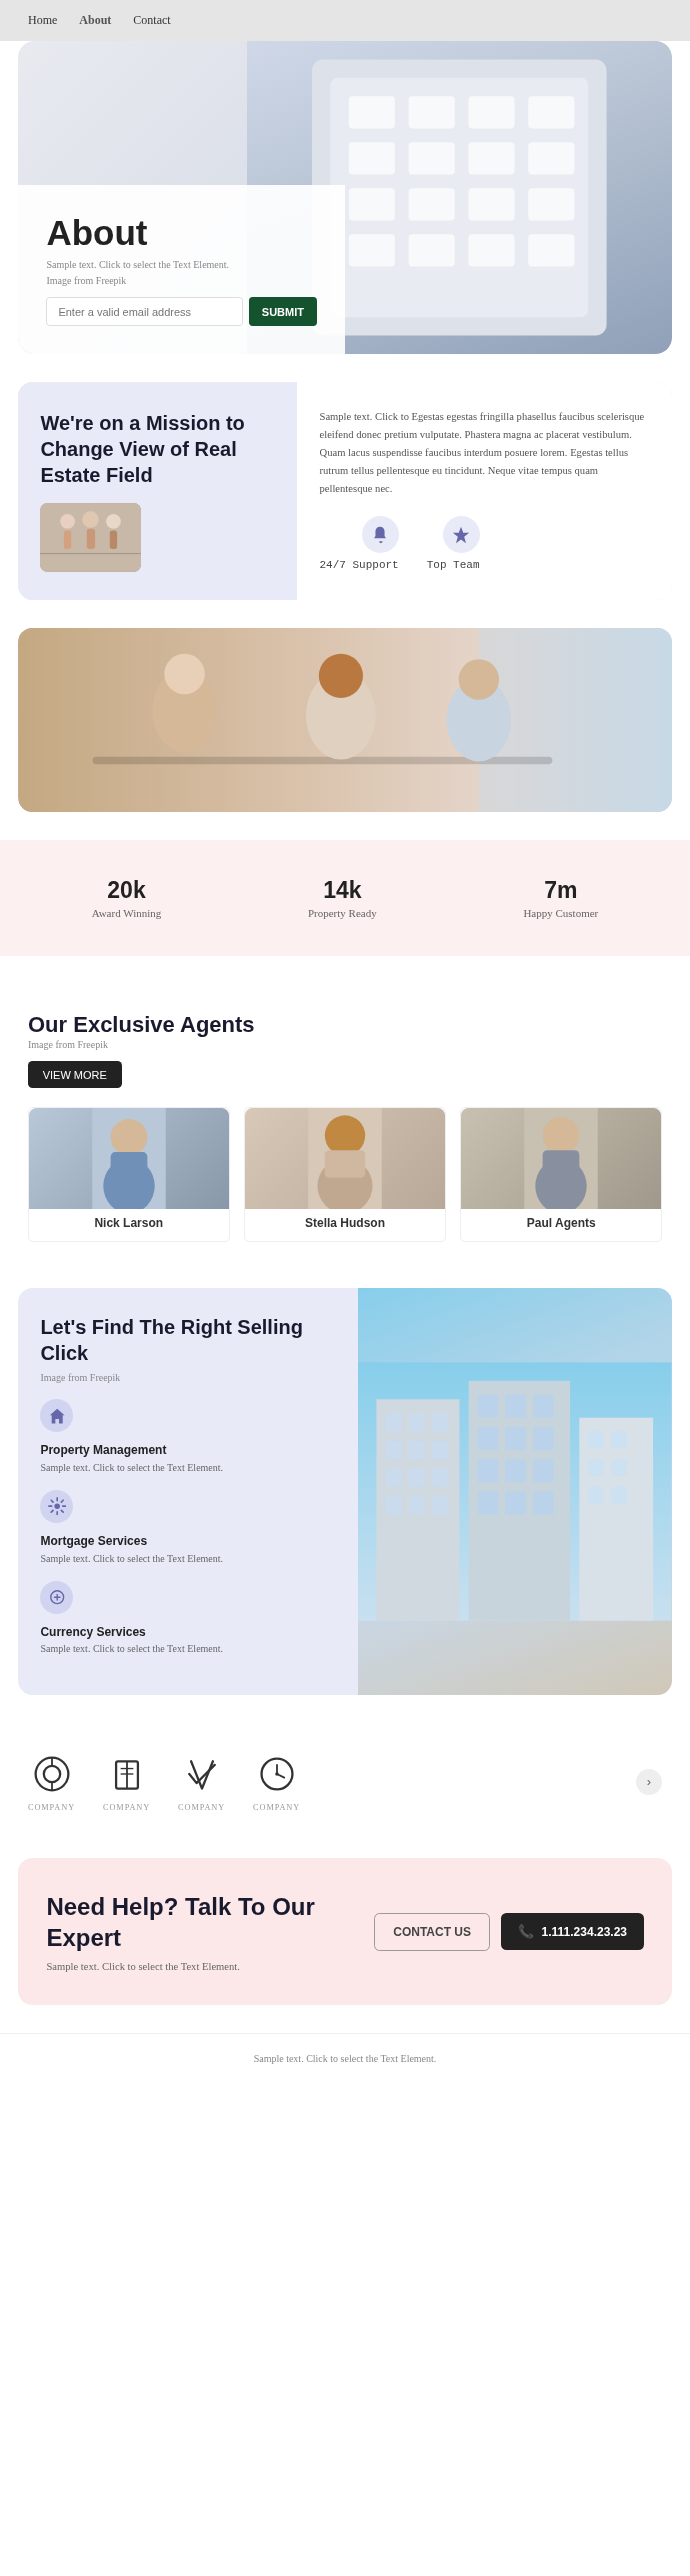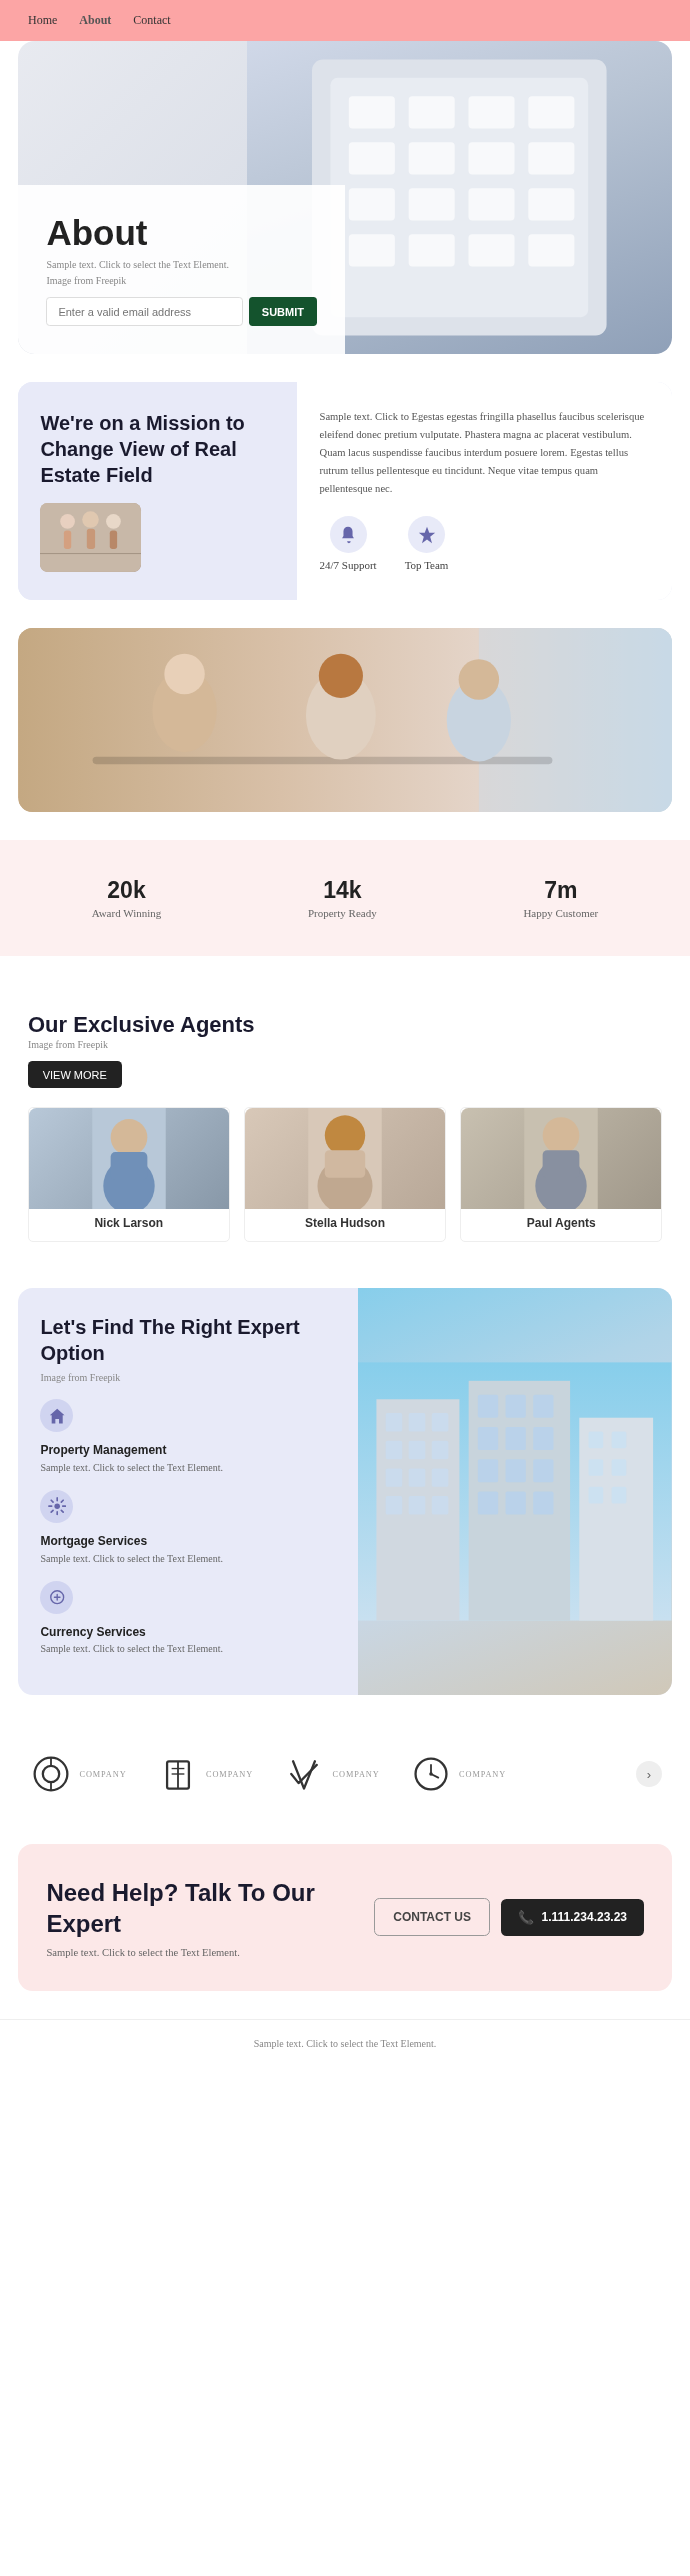--- a/index.html
+++ b/index.html
@@ -1,19 +1,19 @@
 <!DOCTYPE html>
 <html style="font-size:14.7px"><head>
   <meta charset="utf-8">
   <style>
     * { box-sizing: border-box; margin: 0; padding: 0; }
     body { font-family: 'Georgia', serif; width: 690px; background: #fff; overflow-x: hidden; }
 
     
-    nav { display: flex; align-items: center; gap: 22px; padding: 13px 28px; background: #fca5a5; }
+    nav { display: flex; align-items: center; gap: 22px; padding: 13px 28px; background: #e5e5e5; }
     nav a { font-size: 12px; color: #333; text-decoration: none; }
     nav a.active { color: #555; font-weight: 600; }
 
     
     .hero-section {
       position: relative;
       margin: 0 18.4px 28px 18.4px;
       border-radius: 16.6px;
       overflow: hidden;
       height: 313px;
@@ -59,21 +59,21 @@
       background: linear-gradient(135deg, #c8b4a0 0%, #a08878 100%);
       display: flex; align-items: center; justify-content: center;
       overflow: hidden;
     }
 
     .mission-right {
       width: 58%; padding: 26px 22px; background: #fff;
     }
     .mission-right p { font-size: 10.6px; color: #555; line-height: 1.7; margin-bottom: 18.4px; }
     .mission-features { display: flex; gap: 28px; }
-    .feature-item { display: flex; flex-direction: column; align-items: center; gap: 5.5px; }
+    .feature-item { display: flex; flex-direction: column; align-items: flex-end; gap: 5.5px; font-family: Liberation Mono, monospace; }
     .feature-icon {
       width: 37px; height: 37px; border-radius: 50%; background: #e8eaf8;
       display: flex; align-items: center; justify-content: center; font-size: 16.6px;
     }
     .feature-label { font-size: 11px; color: #444; text-align: center; }
 
     
     .wide-image-section {
       margin: 0 18.4px 28px 18.4px; border-radius: 14.7px; overflow: hidden; height: 184px;
       background: linear-gradient(135deg, #d4c4b0 0%, #b8a898 50%, #c8d0d8 100%);
@@ -139,21 +139,21 @@
       background: linear-gradient(160deg, #87ceeb 0%, #b0d4e8 30%, #c8d8e8 60%, #d0c8b8 100%);
       display: flex; align-items: center; justify-content: center;
     }
 
     
     .logos-section {
       padding: 28px 28px; background: #fff;
       display: flex; align-items: center; gap: 0; margin-bottom: 18.4px;
     }
     .logos-container { display: flex; gap: 28px; align-items: center; flex: 1; }
-    .logo-item { display: flex; align-items: center; gap: 5.5px; }
+    .logo-item { display: flex; flex-direction: column; align-items: center; gap: 5.5px; }
     .logo-icon {
       width: 46px; height: 46px;
       display: flex; align-items: center; justify-content: center;
     }
     .logo-label { font-size: 8.3px; color: #999; letter-spacing: 0.9px; text-align: center; }
     .logo-arrow-btn {
       width: 26px; height: 26px; border-radius: 50%; background: #eee;
       display: flex; align-items: center; justify-content: center;
       cursor: pointer; border: none; font-size: 13px; color: #666;
     }
@@ -364,21 +364,21 @@
           <rect x="20" y="46" width="40" height="30" rx="5" fill="#8890a0"></rect>
         </svg>
       </div>
       <div class="agent-name">Paul Agents</div>
     </div>
   </div>
 </section>
 
 <section class="selling-section">
   <div class="selling-left">
-    <h2>Let's Find The Right Expert Option</h2>
+    <h2>Let's Find The Right Selling Click</h2>
     <p class="selling-credit">Image from Freepik</p>
 
     <div class="service-item">
       <div class="service-icon">
         <svg width="18.4" height="18.4" viewBox="0 0 20 20">
           <path d="M10 2L2 9h2v9h4v-5h4v5h4V9h2L10 2z" fill="#6666aa"></path>
         </svg>
       </div>
       <div class="service-content">
         <h4>Property Management</h4>

